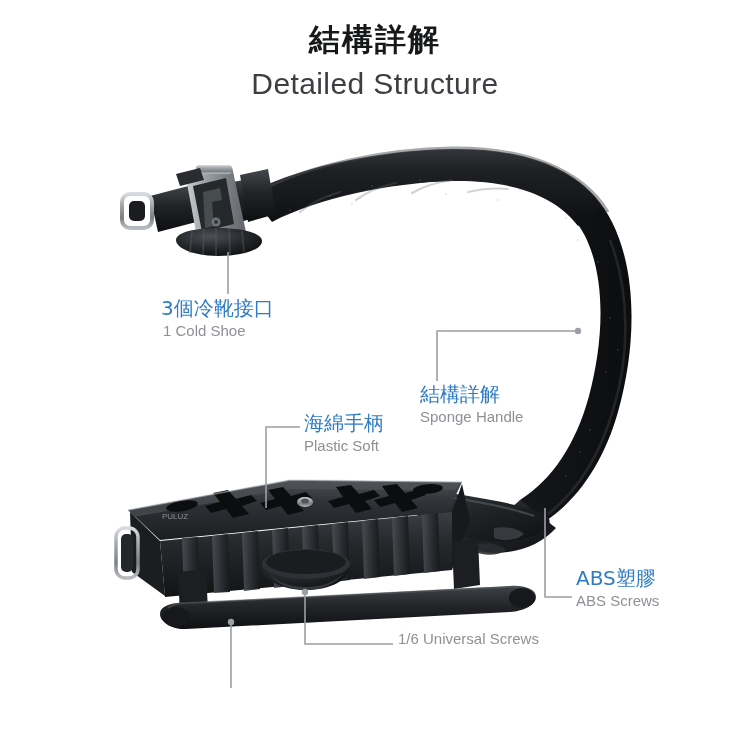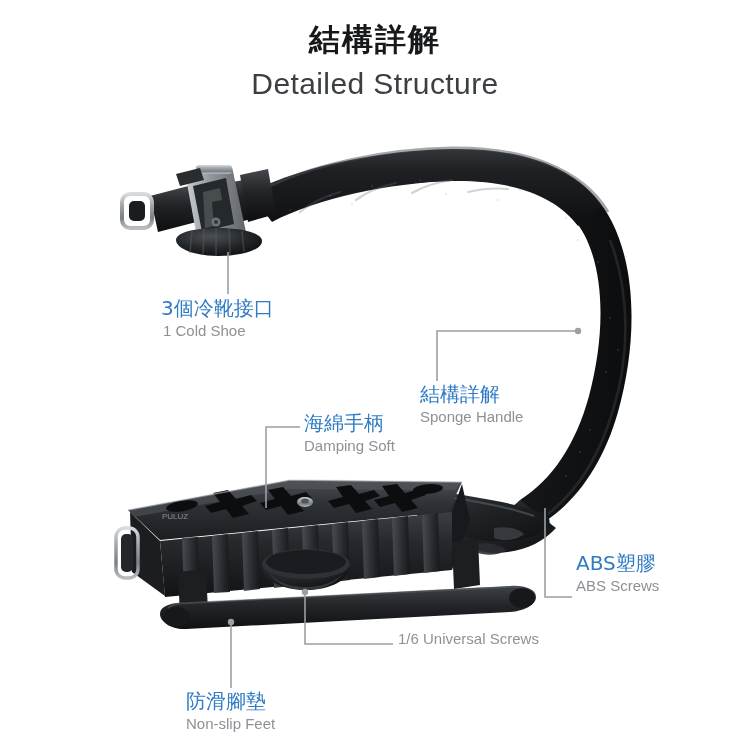--- a/index.html
+++ b/index.html
@@ -78,21 +78,21 @@
     margin-top: 3px;
     font-family: "Liberation Sans", "DejaVu Sans", sans-serif;
   }
   .callout.left   { text-align: left; }
 
   
   #callout-cold-shoe   { left: 161px; top: 297px; }
   #callout-cold-shoe .en { margin-left: 2px; }
   #callout-sponge      { left: 420px; top: 383px; }
   #callout-damping     { left: 304px; top: 412px; }
-  #callout-abs         { left: 576px; top: 552px; }
+  #callout-abs         { left: 576px; top: 567px; }
   #callout-screws      { left: 398px; top: 627px; }
   #callout-feet        { left: 186px; top: 690px; }
 </style>
 </head>
 <body>
 
 <div id="page">
 
   <div class="header">
     <div class="title-cn">結構詳解</div>
@@ -392,30 +392,26 @@
     <div class="en">1 Cold Shoe</div>
   </div>
 
   <div class="callout left" id="callout-sponge">
     <div class="cn">結構詳解</div>
     <div class="en">Sponge Handle</div>
   </div>
 
   <div class="callout left" id="callout-damping">
     <div class="cn">海綿手柄</div>
-    <div class="en">Damping Soft</div>
+    <div class="en">Plastic Soft</div>
   </div>
 
   <div class="callout left" id="callout-abs">
     <div class="cn">ABS塑膠</div>
     <div class="en">ABS Screws</div>
   </div>
 
   <div class="callout left" id="callout-screws">
     <div class="en">1/6 Universal Screws</div>
   </div>
 
-  <div class="callout left" id="callout-feet">
-    <div class="cn">防滑腳墊</div>
-    <div class="en">Non-slip Feet</div>
-  </div>
 
 </div>
 
 </body></html>

